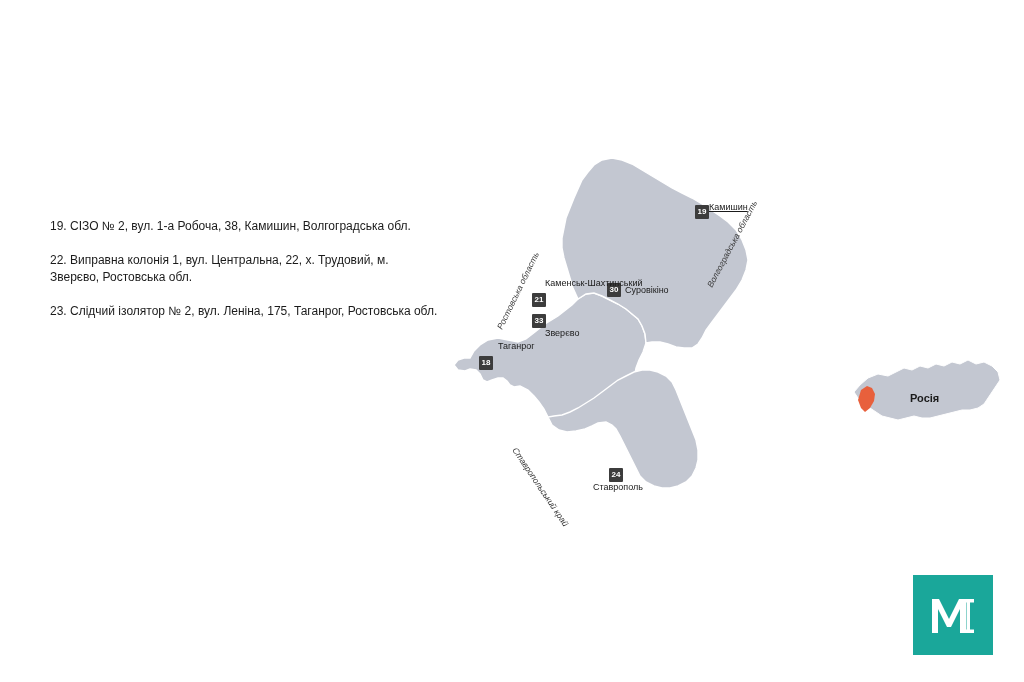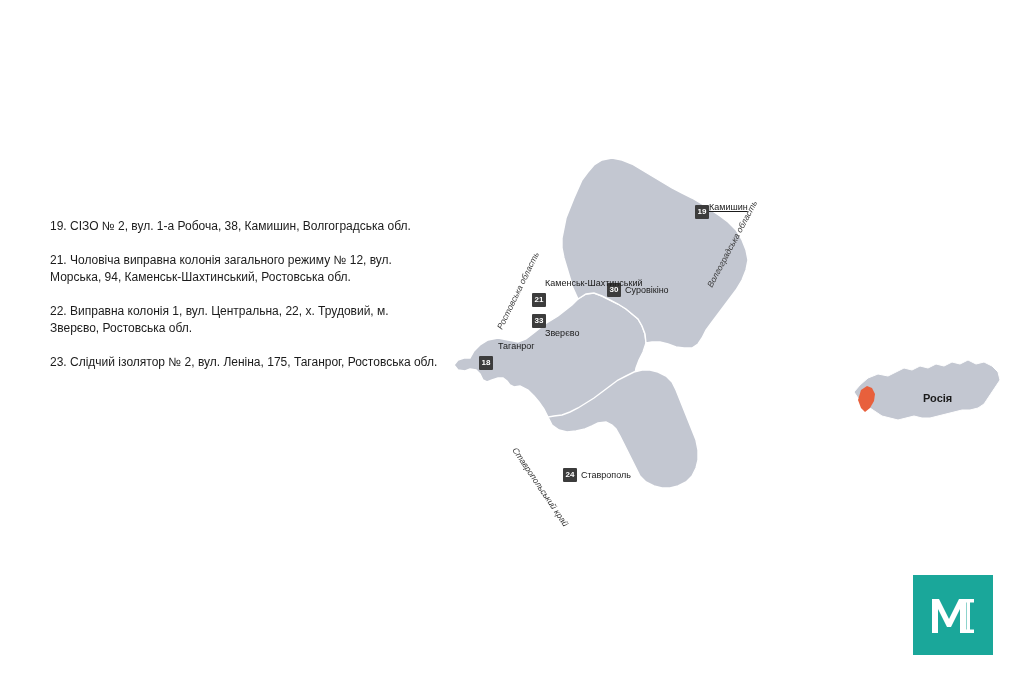--- a/index.html
+++ b/index.html
@@ -121,21 +121,20 @@
     align-items: center;
     justify-content: center;
   }
   #logo svg { display:block; }
 </style>
 </head>
 <body>
 
 <div id="legend">
   <div class="legend-entry">19. СІЗО № 2, вул. 1-а Робоча, 38, Камишин, Волгоградська обл.</div>
-  <div class="legend-entry">21. Чоловіча виправна колонія загального режиму № 12, вул. Морська, 94, Каменськ-Шахтинський, Ростовська обл.</div>
   <div class="legend-entry">22. Виправна колонія 1, вул. Центральна, 22, х. Трудовий, м. Зверєво, Ростовська обл.</div>
   <div class="legend-entry">23. Слідчий ізолятор № 2, вул. Леніна, 175, Таганрог, Ростовська обл.</div>
 </div>
 
 <div id="map-area">
 
   <svg id="map-svg" width="570" height="440" viewBox="0 0 570 440">
 
     <path class="region-path" d="M 132,185 L 118,196 L 105,204 L 95,212 L 86,219 L 78,222 L 68,220 L 58,218
          L 48,220 L 40,225 L 34,231 L 30,238 L 24,238 L 18,240 L 14,245 L 18,250
@@ -199,26 +198,26 @@
   <div class="city stacked" style="left:62px; top:189px; width:74px;">
     <span class="marker">33</span>
     <span class="city-name">Зверєво</span>
   </div>
 
   <div class="city stacked" style="left:15px; top:221px; width:62px;">
     <span class="city-name">Таганрог</span>
     <span class="marker">18</span>
   </div>
 
-  <div class="city" style="left:123px; top:348px;">
+  <div class="city" style="left:149px; top:348px;flex-direction:column;">
     <span class="marker">24</span>
     <span class="city-name">Ставрополь</span>
   </div>
 
-  <div class="russia-label" style="left:470px; top:272px;margin-left:13px;">Росія</div>
+  <div class="russia-label" style="left:470px; top:272px;">Росія</div>
 </div>
 
 <div id="logo">
   <svg width="48" height="44" viewBox="0 0 48 44">
     <path d="M3 40 L3 6 L10 6 L20 26 L30 6 L37 6 L37 40 L31 40 L31 16 L22 34 L18 34 L9 16 L9 40 Z" fill="#ffffff"></path>
     <rect x="33" y="6" width="12" height="3.5" fill="#ffffff"></rect>
     <rect x="37.5" y="6" width="3.5" height="34" fill="#ffffff"></rect>
     <rect x="33" y="36.5" width="12" height="3.5" fill="#ffffff"></rect>
   </svg>
 </div>

